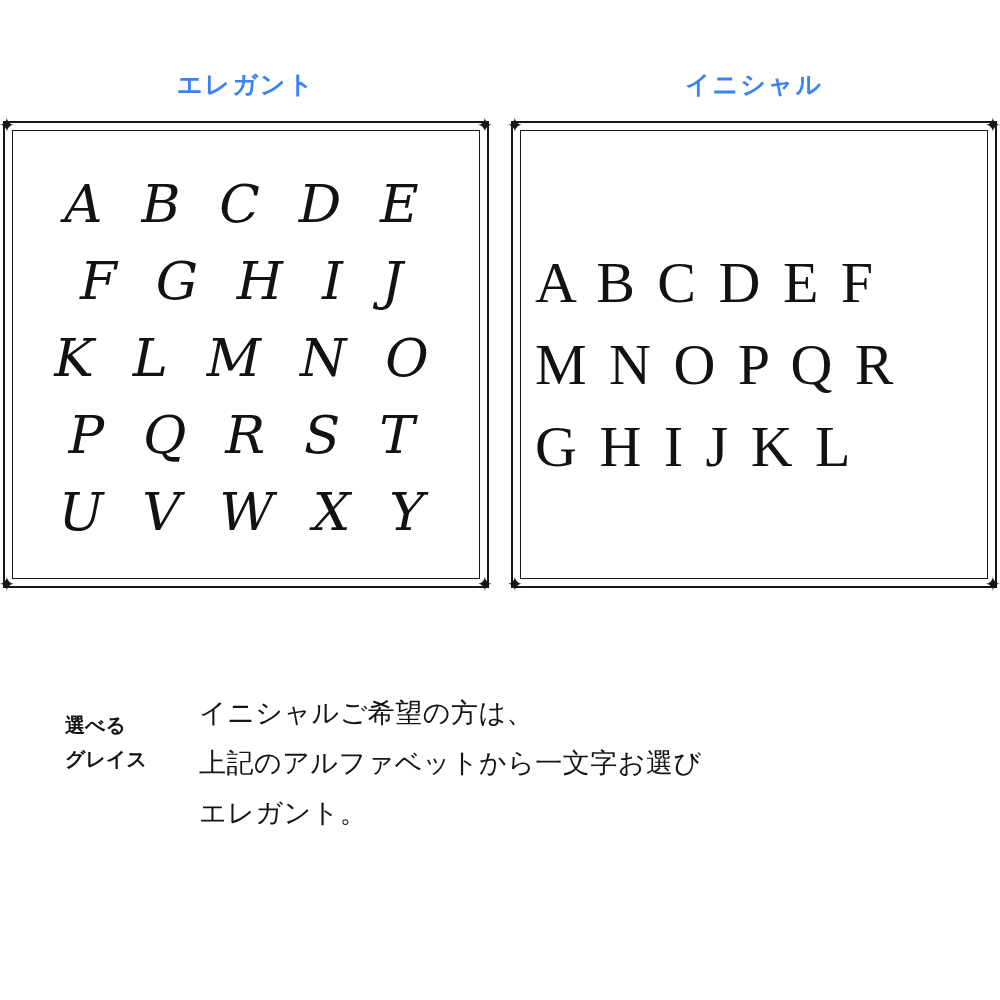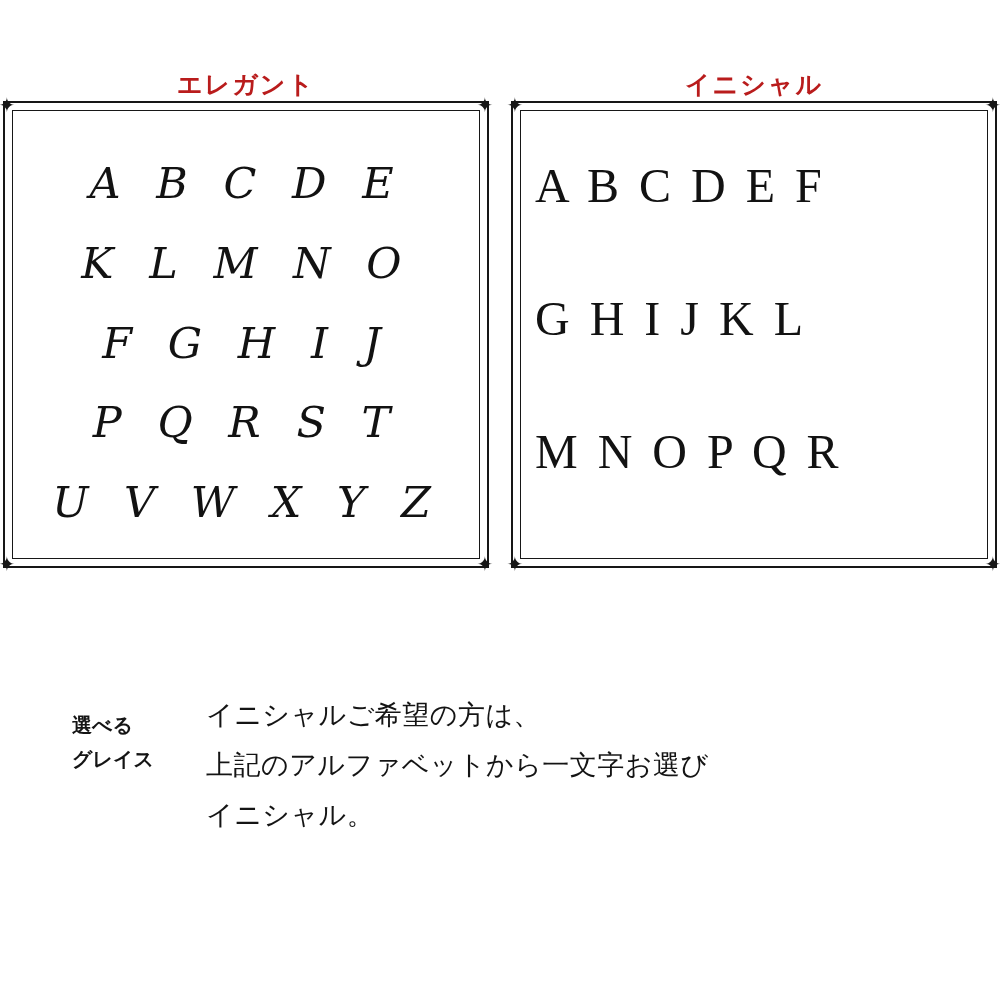--- a/index.html
+++ b/index.html
@@ -29,22 +29,23 @@
     width: 492px;
     display: flex;
     flex-direction: column;
     align-items: center;
   }
 
   .panel-title {
     font-size: 25px;
     font-weight: bold;
     letter-spacing: 2px;
-    color: #b91c1c;
+    color: #3b82f6;
     margin-top: 68px;
+    margin-bottom: 20px;
     font-family: "Liberation Sans", sans-serif;
   }
 
   .frame-outer {
     position: relative;
     width: 486px;
     height: 467px;
     border: 2px solid #171717;
     box-sizing: border-box;
     background: #ffffff;
@@ -84,48 +85,49 @@
     display: flex;
     align-items: flex-start;
     justify-content: center;
     flex-wrap: wrap;
     overflow: hidden;
   }
 
   .alphabet.script {
     font-family: "DejaVu Serif", serif;
     font-style: italic;
-    font-size: 43px;
+    font-size: 53px;
     line-height: 77px;
     letter-spacing: 9px;
     padding-top: 20px;
     text-align: center;
     color: #121212;
     word-spacing: 4px;
   }
 
   .alphabet.roman {
     font-family: "Liberation Serif", serif;
-    font-size: 48px;
+    font-size: 58px;
     line-height: 82px;
     letter-spacing: 4px;
     padding-top: 20px;
     text-align: left;
     color: #121212;
+    flex-direction: column;
   }
 
   .letters-line {
     width: 100%;
     display: block;
   }
 
   .bottom-note {
     position: absolute;
     top: 690px;
-    left: 10px;
+    left: 3px;
     width: 820px;
     display: flex;
     align-items: flex-start;
   }
 
   .note-label {
     width: 196px;
     padding-left: 62px;
     box-sizing: border-box;
     font-size: 20px;
@@ -134,68 +136,68 @@
     color: #141414;
     text-align: left;
     padding-top: 18px;
   }
 
   .note-body {
     font-size: 27px;
     line-height: 50px;
     color: #141414;
     letter-spacing: 0.5px;
-    font-family: Liberation Serif, serif;
+    font-family: Liberation Mono, monospace;
   }
   .note-body div { white-space: nowrap; }
 </style>
 </head>
 <body>
 
 <div class="panels">
 
   <div class="panel">
     <div class="panel-title">エレガント</div>
     <div class="frame-outer">
       <div class="frame-inner"></div>
       <div class="corner tl">✦</div>
       <div class="corner tr">✦</div>
       <div class="corner bl">✦</div>
       <div class="corner br">✦</div>
       <div class="alphabet script">
         <span class="letters-line">A B C D E</span>
+        <span class="letters-line">F G H I J</span>
         <span class="letters-line">K L M N O</span>
-        <span class="letters-line">F G H I J</span>
         <span class="letters-line">P Q R S T</span>
         <span class="letters-line">U V W X Y Z</span>
       </div>
     </div>
   </div>
 
   <div class="panel">
     <div class="panel-title">イニシャル</div>
     <div class="frame-outer">
       <div class="frame-inner"></div>
       <div class="corner tl">✦</div>
       <div class="corner tr">✦</div>
       <div class="corner bl">✦</div>
       <div class="corner br">✦</div>
       <div class="alphabet roman">
         <span class="letters-line">A B C D E F</span>
+        <span class="letters-line">M N O P Q R</span>
         <span class="letters-line">G H I J K L</span>
-        <span class="letters-line">M N O P Q R</span>
       </div>
     </div>
   </div>
 
 </div>
 
 <div class="bottom-note">
   <div class="note-label">
     <div>選べる</div>
     <div>グレイス</div>
   </div>
   <div class="note-body">
     <div>イニシャルご希望の方は、</div>
     <div>上記のアルファベットから一文字お選び</div>
-    <div>イニシャル。</div>
+    <div>エレガント。</div>
   </div>
 </div>
 
 </body></html>

